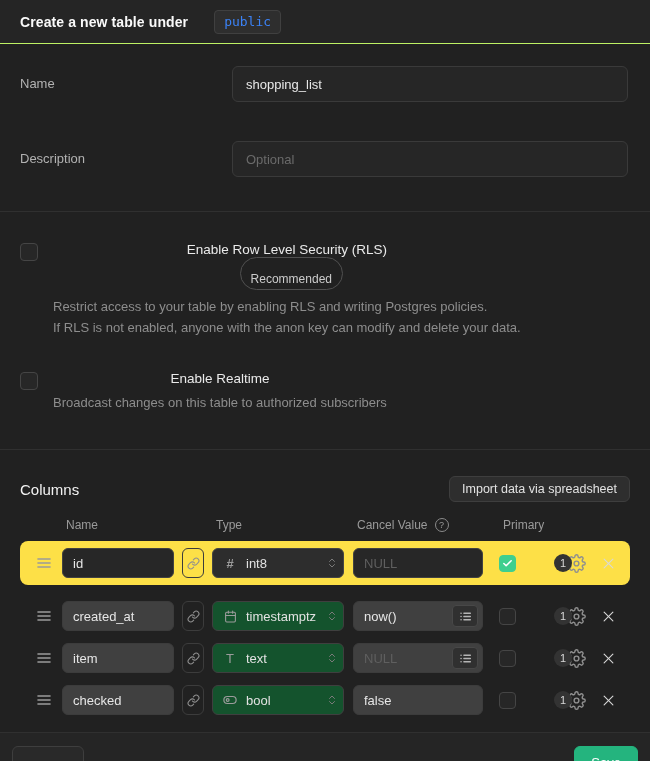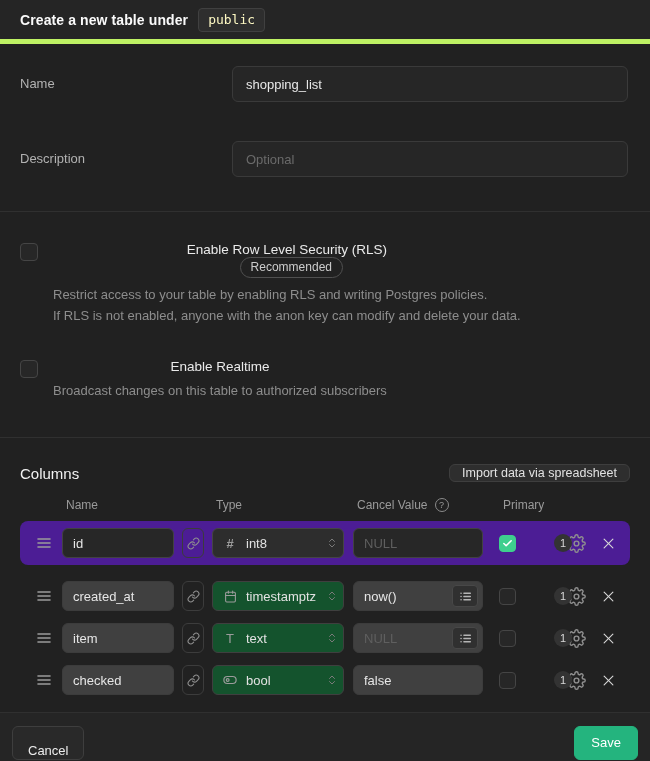--- a/index.html
+++ b/index.html
@@ -8,26 +8,26 @@
     font-family: "Liberation Sans", sans-serif;
     background: #212121;
     color: #e6e6e6;
     -webkit-font-smoothing: antialiased;
   }
   .dialog { width: 650px; height: 761px; display:flex; flex-direction:column; background:#212121; overflow:hidden; }
 
   
   .dlg-header {
     height: 44px; flex: 0 0 44px; display:flex; align-items:center;
-    padding: 18px 20px; background:#252525; border-bottom:5px solid #bef264;
+    padding: 18px 20px; background:#252525; border-bottom:1px solid #bef264;
   }
   .dlg-title { font-size:14px; font-weight:700; color:#fafafa; letter-spacing:.1px; }
   .schema-badge {
-    margin-left:10px; font-family:"DejaVu Sans Mono", monospace; font-size:13px;
-    color:#fef9c3; background:#2e2e2e; border:1px solid #404040; border-radius:4px;
+    margin-left:26px; font-family:"DejaVu Sans Mono", monospace; font-size:13px;
+    color:#3b82f6; background:#2e2e2e; border:1px solid #404040; border-radius:4px;
     padding:3px 9px 4px;
   }
 
   
   .section { border-bottom:1px solid #303030; }
   .sec-fields { padding:22px 22px 34px 20px; }
   .form-row { display:flex; }
   .form-row + .form-row { margin-top:39px; }
   .form-label { width:212px; flex:0 0 212px; font-size:13px; color:#b2b2b2; padding-top:10px; }
   .text-input {
@@ -45,31 +45,31 @@
     background:#272727; border:1px solid #454545; cursor:pointer;
     display:flex; align-items:center; justify-content:center;
   }
   .checkbox svg { display:none; }
   .checkbox.checked { background:#3ecf8e; border-color:#3ecf8e; }
   .checkbox.checked svg { display:block; }
   .toggle-body { margin-left:15px; }
   .toggle-title-row { display:flex; align-items:center;flex-direction:column; }
   .toggle-title { font-size:13.5px; color:#eaeaea; font-weight:400; }
   .pill-badge {
-    margin-left:9px; border:1px solid #505050; border-radius:999px; padding:2px 10px 3px;
+    margin-left:9px; border:1px solid #505050; border-radius:999px; padding:14px 10px 3px;
     font-size:12px; color:#cccccc;
   }
   .toggle-desc { margin-top:7px; font-size:13px; color:#8d8d8d; line-height:1.6; }
 
   
   .sec-columns { padding-bottom:16px; }
   .columns-head { display:flex; align-items:center; justify-content:space-between; margin:26px 20px 0; }
   .columns-title { font-size:15px; color:#f2f2f2; font-weight:500; }
   .btn-secondary {
-    height:18px; display:inline-flex; align-items:center; padding:0 12px;
+    height:26px; display:inline-flex; align-items:center; padding:0 12px;
     background:#2e2e2e; border:1px solid #3e3e3e; border-radius:6px;
     color:#e2e2e2; font-size:12.5px; font-family:"Liberation Sans",sans-serif; cursor:pointer;
   }
 
   .col-row { display:flex; align-items:center; margin:0 20px; padding:0 12px; }
   .c-handle { width:24px; flex:0 0 24px; margin-right:6px; display:flex; justify-content:center; color:#9a9a9a; cursor:grab; }
   .c-name   { width:112px; flex:0 0 112px; margin-right:8px; }
   .c-link   { width:22px; flex:0 0 22px; margin-right:8px; }
   .c-type   { width:132px; flex:0 0 132px; margin-right:9px; }
   .c-default{ width:130px; flex:0 0 130px; position:relative; }
@@ -79,21 +79,21 @@
   .grid-headers .hdr { padding-left:4px; white-space:nowrap; display:flex; align-items:center; }
   .help-icon {
     display:inline-flex; align-items:center; justify-content:center;
     width:14px; height:14px; border:1px solid #8a8a8a; border-radius:50%;
     font-size:9px; color:#9a9a9a; margin-left:7px; flex:0 0 14px;
   }
 
   .column-row { height:32px; }
   .column-row + .column-row { margin-top:10px; }
   .column-row--highlight {
-    height:44px; margin-top:9px; background:#4c1d95; border-radius:8px;
+    height:44px; margin-top:9px; background:#fde047; border-radius:8px;
   }
   .cell-input {
     width:100%; height:30px; background:#404040; border:1px solid #3c3c3c; border-radius:6px;
     color:#e6e6e6; font-size:13px; font-family:"Liberation Sans",sans-serif; padding:0 10px; outline:none;
   }
   .column-row--highlight .cell-input { background:#272727; border-color:#424242; }
   .cell-input::placeholder { color:#5f5f5f; }
   .icon-btn {
     width:22px; height:30px; display:flex; align-items:center; justify-content:center;
     background:transparent; border:1px solid #3c3c3c; border-radius:6px; color:#8f8f8f; cursor:pointer;

